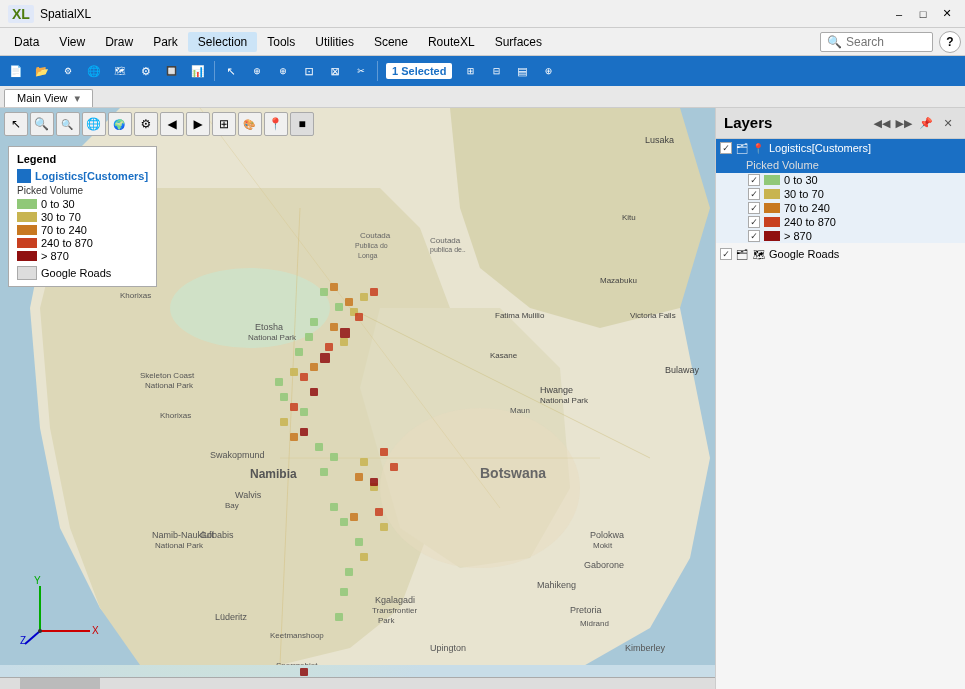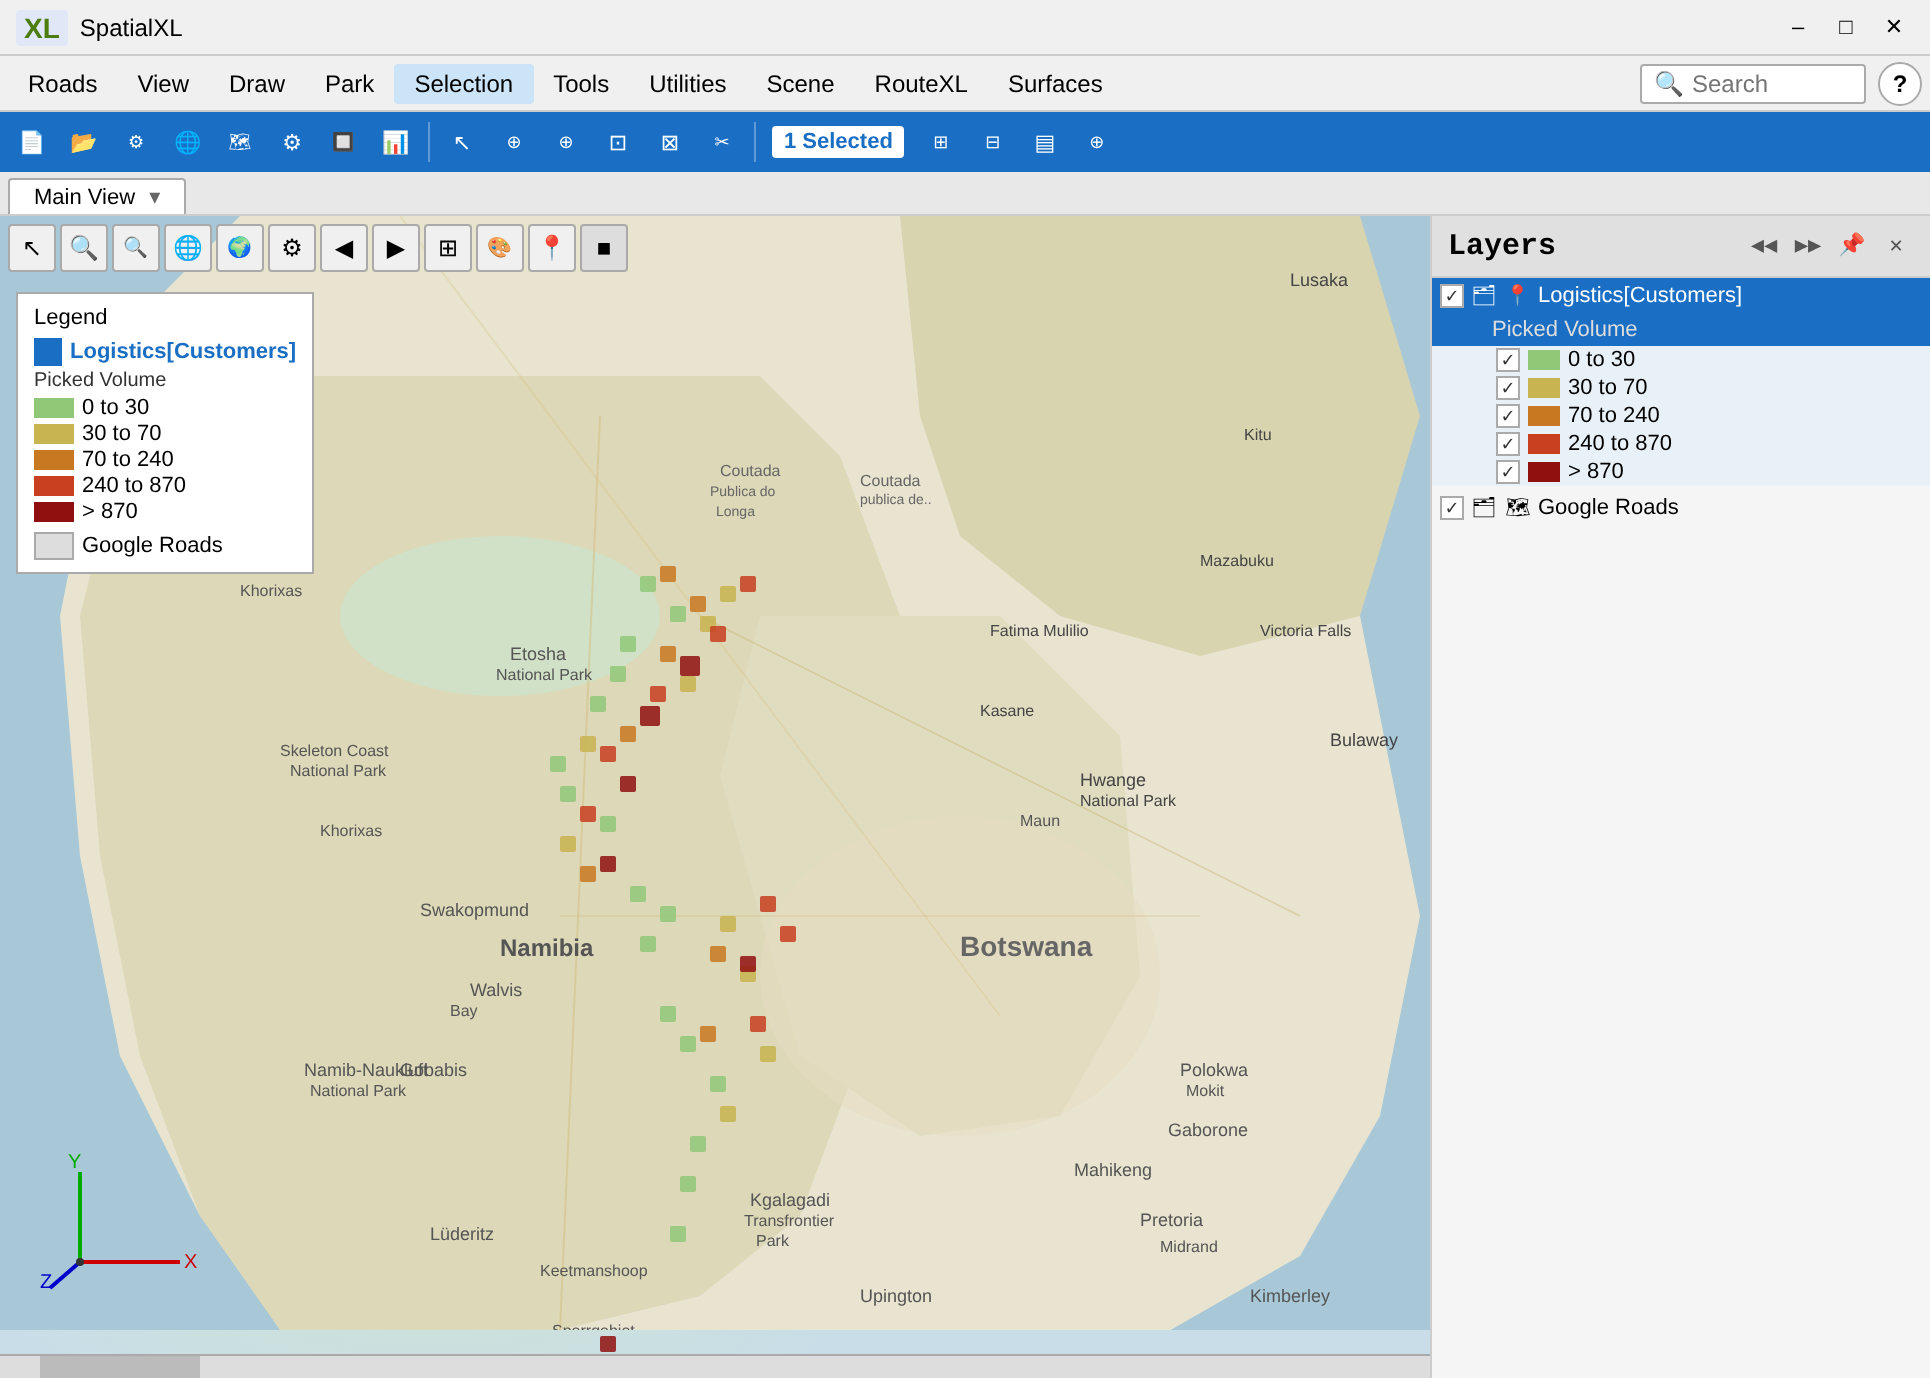--- a/index.html
+++ b/index.html
@@ -137,21 +137,21 @@
     #legend {
       position: absolute;
       top: 38px; left: 8px;
       background: white;
       border: 1px solid #aaa;
       padding: 6px 8px;
       font-size: 11px;
       z-index: 10;
       min-width: 120px;
     }
-    #legend-title { font-weight: normal; margin-bottom: 4px; }
+    #legend-title { font-weight: bold; margin-bottom: 4px; }
     .legend-layer { color: #1a6fc4; font-weight: bold; display: flex; align-items: center; gap: 4px; margin-bottom: 2px; }
     .legend-layer-box { width: 14px; height: 14px; background: #1a6fc4; display: inline-block; }
     .legend-group-title { font-size: 10px; color: #333; margin-bottom: 2px; }
     .legend-item { display: flex; align-items: center; gap: 4px; margin-bottom: 1px; }
     .legend-color { width: 20px; height: 10px; display: inline-block; }
     .legend-roads { display: flex; align-items: center; gap: 4px; margin-top: 4px; }
     .roads-icon { width: 20px; height: 14px; background: #ddd; border: 1px solid #aaa; display: inline-block; }
 
     
     #map-bg {
@@ -169,24 +169,23 @@
       width: 250px;
       background: #f5f5f5;
       border-left: 1px solid #ccc;
       display: flex;
       flex-direction: column;
     }
     #layers-header {
       background: #e0e0e0;
       padding: 6px 8px;
       display: flex;
-      align-items: flex-end;
+      align-items: flex-start;
       justify-content: space-between;
       border-bottom: 1px solid #ccc;
-      font-family: Liberation Mono, monospace;
     }
     #layers-title { font-size: 16px; font-weight: bold; }
     #layers-controls { display: flex; gap: 4px; }
     .layers-ctrl-btn { width: 18px; height: 18px; display: flex; align-items: center; justify-content: center; cursor: pointer; font-size: 11px; color: #555; }
 
     #layers-col-header {
       padding: 3px 8px;
       font-size: 11px;
       font-weight: bold;
       background: #e8e8e8;
@@ -254,21 +253,21 @@
     <span>SpatialXL</span>
   </div>
   <div id="titlebar-controls">
     <div class="title-btn">–</div>
     <div class="title-btn">□</div>
     <div class="title-btn">✕</div>
   </div>
 </div>
 
 <div id="menubar">
-  <div class="menu-item">Roads</div>
+  <div class="menu-item">Data</div>
   <div class="menu-item">View</div>
   <div class="menu-item">Draw</div>
   <div class="menu-item">Park</div>
   <div class="menu-item" style="background:#cce4f7;">Selection</div>
   <div class="menu-item">Tools</div>
   <div class="menu-item">Utilities</div>
   <div class="menu-item">Scene</div>
   <div class="menu-item">RouteXL</div>
   <div class="menu-item">Surfaces</div>
   <div class="menu-search" style="margin-left:auto;">

